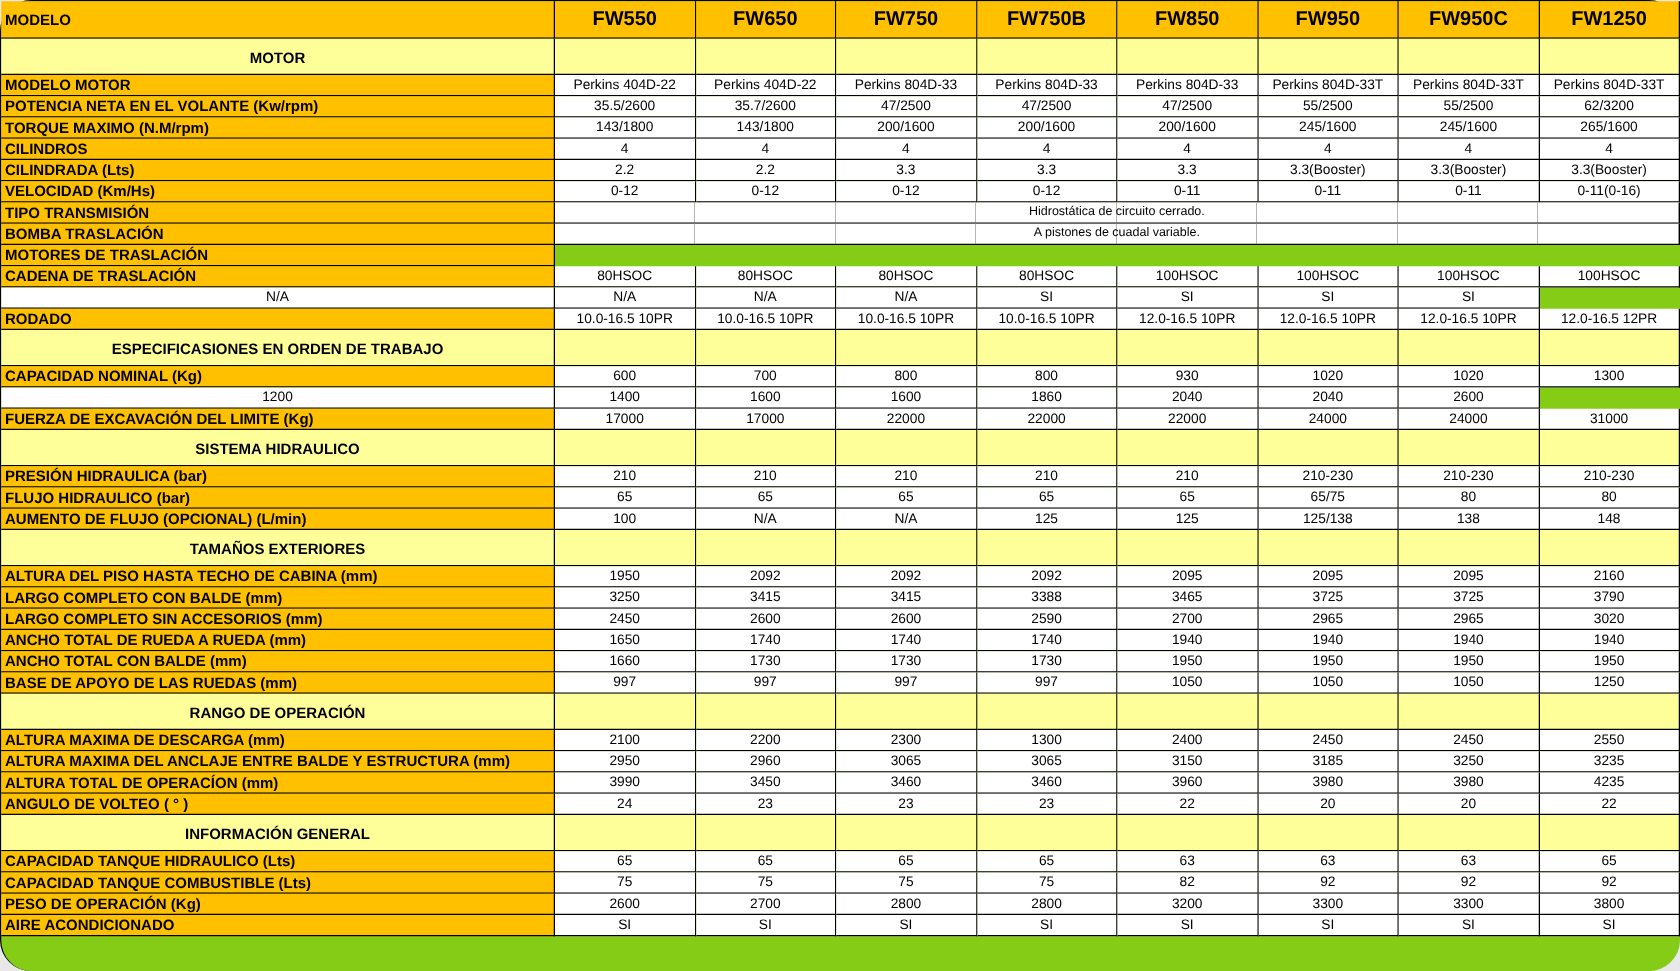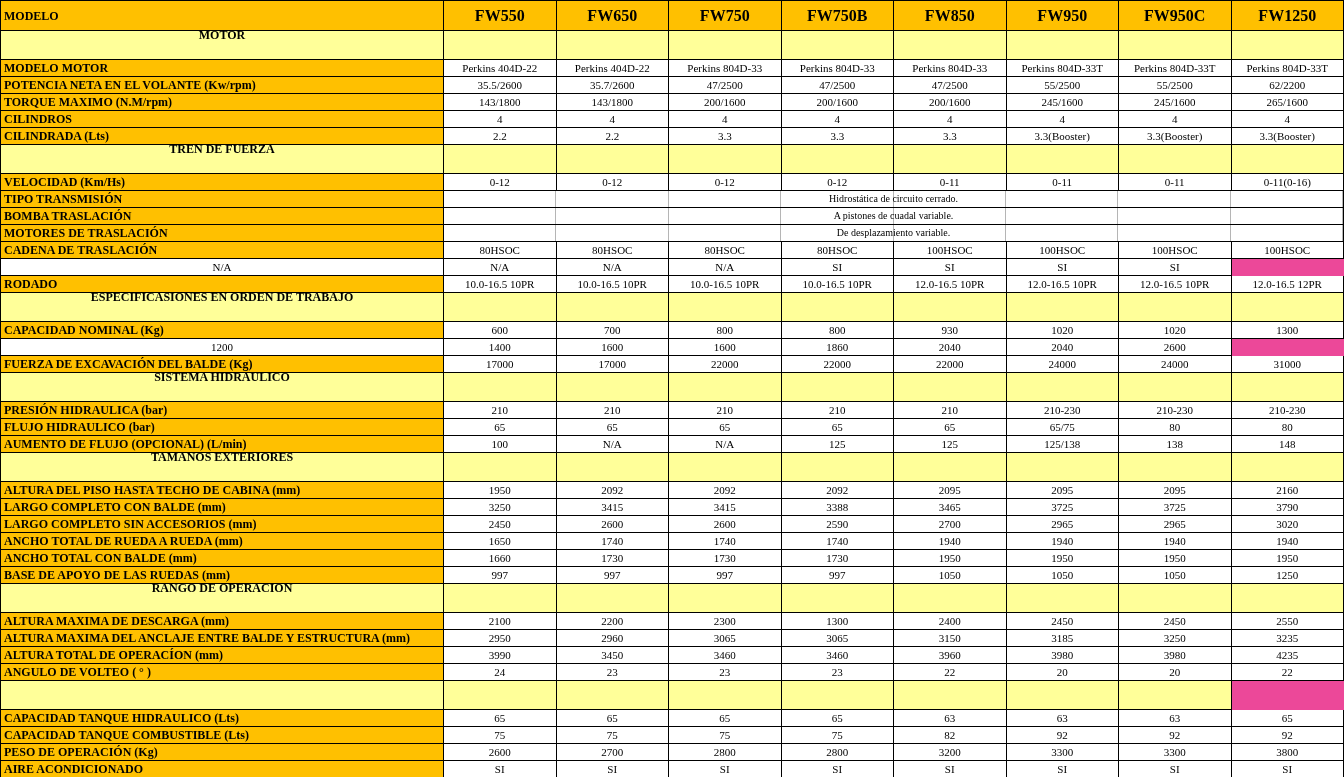--- a/index.html
+++ b/index.html
@@ -1,22 +1,23 @@
 <!DOCTYPE html>
 <html style="--accent: #FFC000; --secbg: #FFFF99; --cellbg: #FFFFFF; --mgrid: #B5B5B5;"><head>
 <meta charset="utf-8">
 <style>
   html,body{margin:0;padding:0;background:#e8e8e8;}
   .sheet{
     width:1344px;height:777px;
     box-sizing:border-box;
     border-top:1px solid #000;border-left:1px solid #000;
-    background:#ec4899;
-    font-family:Liberation Serif, serif;
+    background:#84cc16;
+    font-family:Liberation Sans, sans-serif;
     color:#000;
+    border-radius:25px;
   }
   .row{display:grid;grid-template-columns:443px repeat(8,1fr);}
   .header-row{height:30px;}
   .sec-row{height:29px;}
   .data-row{height:17px;}
   .cell{
     box-sizing:border-box;
     border-right:1px solid #000;
     border-bottom:1px solid #000;
     display:flex;align-items:center;
@@ -32,21 +33,21 @@
     background:var(--cellbg,#FFFFFF);
     justify-content:center;
     font-size:11px;
   }
   .hdr{font-size:12px;}
   .val.hdr{background:var(--accent,#FFC000);font-weight:bold;font-size:16px;}
   .sec-lbl{
     background:var(--secbg,#FFFF99);
     font-weight:bold;font-size:12px;
     justify-content:center;align-items:flex-end;
-    padding-bottom:18px;
+    padding-bottom:7px;
   }
   .sec-val{background:var(--secbg,#FFFF99);}
   .merged{
     grid-column:2 / span 8;
     background-color:var(--cellbg,#FFFFFF);
     background-image:repeating-linear-gradient(to right,
       transparent 0, transparent 111.4px,
       var(--mgrid,#b5b5b5) 111.4px, var(--mgrid,#b5b5b5) 112.4px);
     justify-content:center;
     font-size:10px;
@@ -91,21 +92,21 @@
     </div>
     <div class="row data-row">
       <div class="cell lbl">POTENCIA NETA EN EL VOLANTE (Kw/rpm)</div>
       <div class="cell val">35.5/2600</div>
       <div class="cell val">35.7/2600</div>
       <div class="cell val">47/2500</div>
       <div class="cell val">47/2500</div>
       <div class="cell val">47/2500</div>
       <div class="cell val">55/2500</div>
       <div class="cell val">55/2500</div>
-      <div class="cell val">62/2200</div>
+      <div class="cell val">62/3200</div>
     </div>
     <div class="row data-row">
       <div class="cell lbl">TORQUE MAXIMO (N.M/rpm)</div>
       <div class="cell val">143/1800</div>
       <div class="cell val">143/1800</div>
       <div class="cell val">200/1600</div>
       <div class="cell val">200/1600</div>
       <div class="cell val">200/1600</div>
       <div class="cell val">245/1600</div>
       <div class="cell val">245/1600</div>
@@ -126,31 +127,20 @@
       <div class="cell lbl">CILINDRADA (Lts)</div>
       <div class="cell val">2.2</div>
       <div class="cell val">2.2</div>
       <div class="cell val">3.3</div>
       <div class="cell val">3.3</div>
       <div class="cell val">3.3</div>
       <div class="cell val">3.3(Booster)</div>
       <div class="cell val">3.3(Booster)</div>
       <div class="cell val">3.3(Booster)</div>
     </div>
-    <div class="row sec-row">
-      <div class="cell sec-lbl">TREN DE FUERZA</div>
-      <div class="cell sec-val"></div>
-      <div class="cell sec-val"></div>
-      <div class="cell sec-val"></div>
-      <div class="cell sec-val"></div>
-      <div class="cell sec-val"></div>
-      <div class="cell sec-val"></div>
-      <div class="cell sec-val"></div>
-      <div class="cell sec-val"></div>
-    </div>
     <div class="row data-row">
       <div class="cell lbl">VELOCIDAD (Km/Hs)</div>
       <div class="cell val">0-12</div>
       <div class="cell val">0-12</div>
       <div class="cell val">0-12</div>
       <div class="cell val">0-12</div>
       <div class="cell val">0-11</div>
       <div class="cell val">0-11</div>
       <div class="cell val">0-11</div>
       <div class="cell val">0-11(0-16)</div>
@@ -158,21 +148,20 @@
     <div class="row data-row">
       <div class="cell lbl">TIPO TRANSMISIÓN</div>
       <div class="cell merged">Hidrostática de circuito cerrado.</div>
     </div>
     <div class="row data-row">
       <div class="cell lbl">BOMBA TRASLACIÓN</div>
       <div class="cell merged">A pistones de cuadal variable.</div>
     </div>
     <div class="row data-row">
       <div class="cell lbl">MOTORES DE TRASLACIÓN</div>
-      <div class="cell merged">De desplazamiento variable.</div>
     </div>
     <div class="row data-row">
       <div class="cell lbl">CADENA DE TRASLACIÓN</div>
       <div class="cell val">80HSOC</div>
       <div class="cell val">80HSOC</div>
       <div class="cell val">80HSOC</div>
       <div class="cell val">80HSOC</div>
       <div class="cell val">100HSOC</div>
       <div class="cell val">100HSOC</div>
       <div class="cell val">100HSOC</div>
@@ -225,21 +214,21 @@
       <div class="cell val">1200</div>
       <div class="cell val">1400</div>
       <div class="cell val">1600</div>
       <div class="cell val">1600</div>
       <div class="cell val">1860</div>
       <div class="cell val">2040</div>
       <div class="cell val">2040</div>
       <div class="cell val">2600</div>
     </div>
     <div class="row data-row">
-      <div class="cell lbl">FUERZA DE EXCAVACIÓN DEL BALDE (Kg)</div>
+      <div class="cell lbl">FUERZA DE EXCAVACIÓN DEL LIMITE (Kg)</div>
       <div class="cell val">17000</div>
       <div class="cell val">17000</div>
       <div class="cell val">22000</div>
       <div class="cell val">22000</div>
       <div class="cell val">22000</div>
       <div class="cell val">24000</div>
       <div class="cell val">24000</div>
       <div class="cell val">31000</div>
     </div>
     <div class="row sec-row">
@@ -412,20 +401,21 @@
       <div class="cell val">24</div>
       <div class="cell val">23</div>
       <div class="cell val">23</div>
       <div class="cell val">23</div>
       <div class="cell val">22</div>
       <div class="cell val">20</div>
       <div class="cell val">20</div>
       <div class="cell val">22</div>
     </div>
     <div class="row sec-row">
+      <div class="cell sec-lbl">INFORMACIÓN GENERAL</div>
       <div class="cell sec-val"></div>
       <div class="cell sec-val"></div>
       <div class="cell sec-val"></div>
       <div class="cell sec-val"></div>
       <div class="cell sec-val"></div>
       <div class="cell sec-val"></div>
       <div class="cell sec-val"></div>
       <div class="cell sec-val"></div>
     </div>
     <div class="row data-row">

